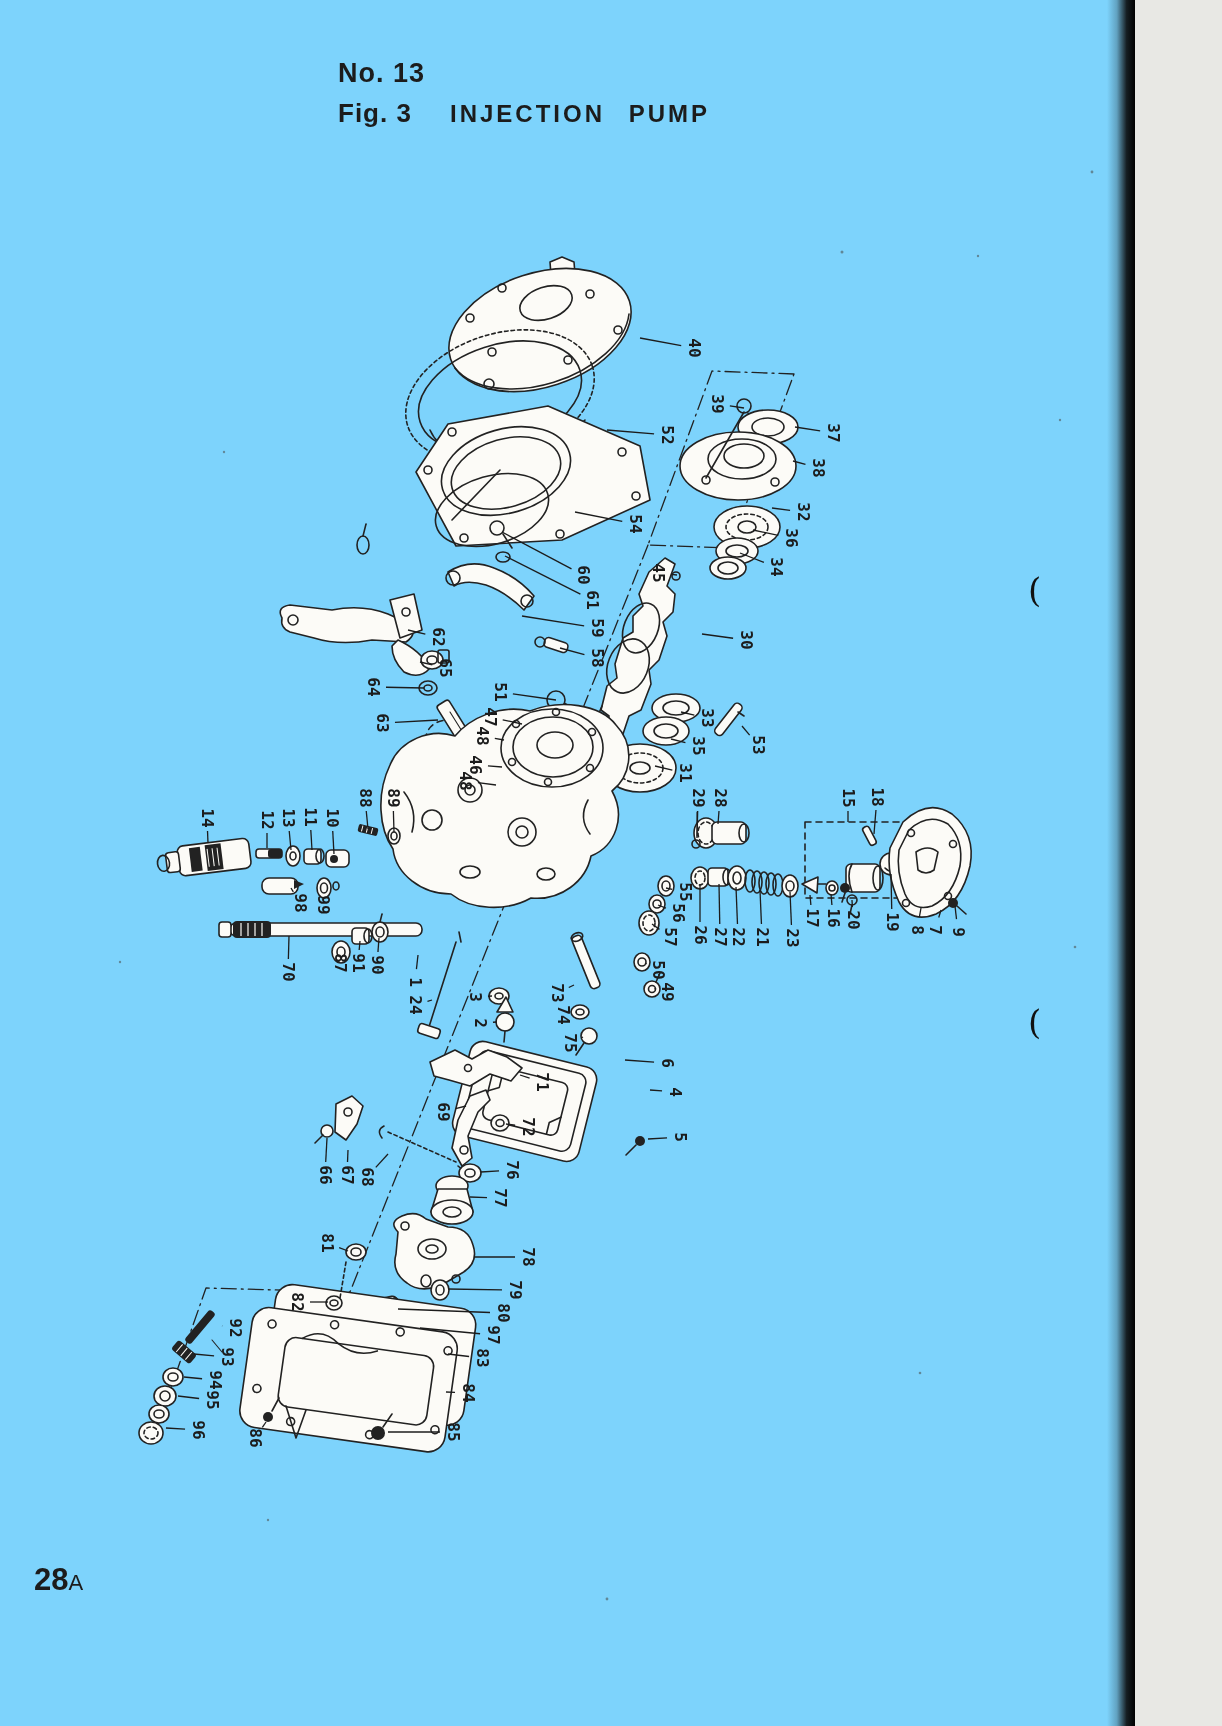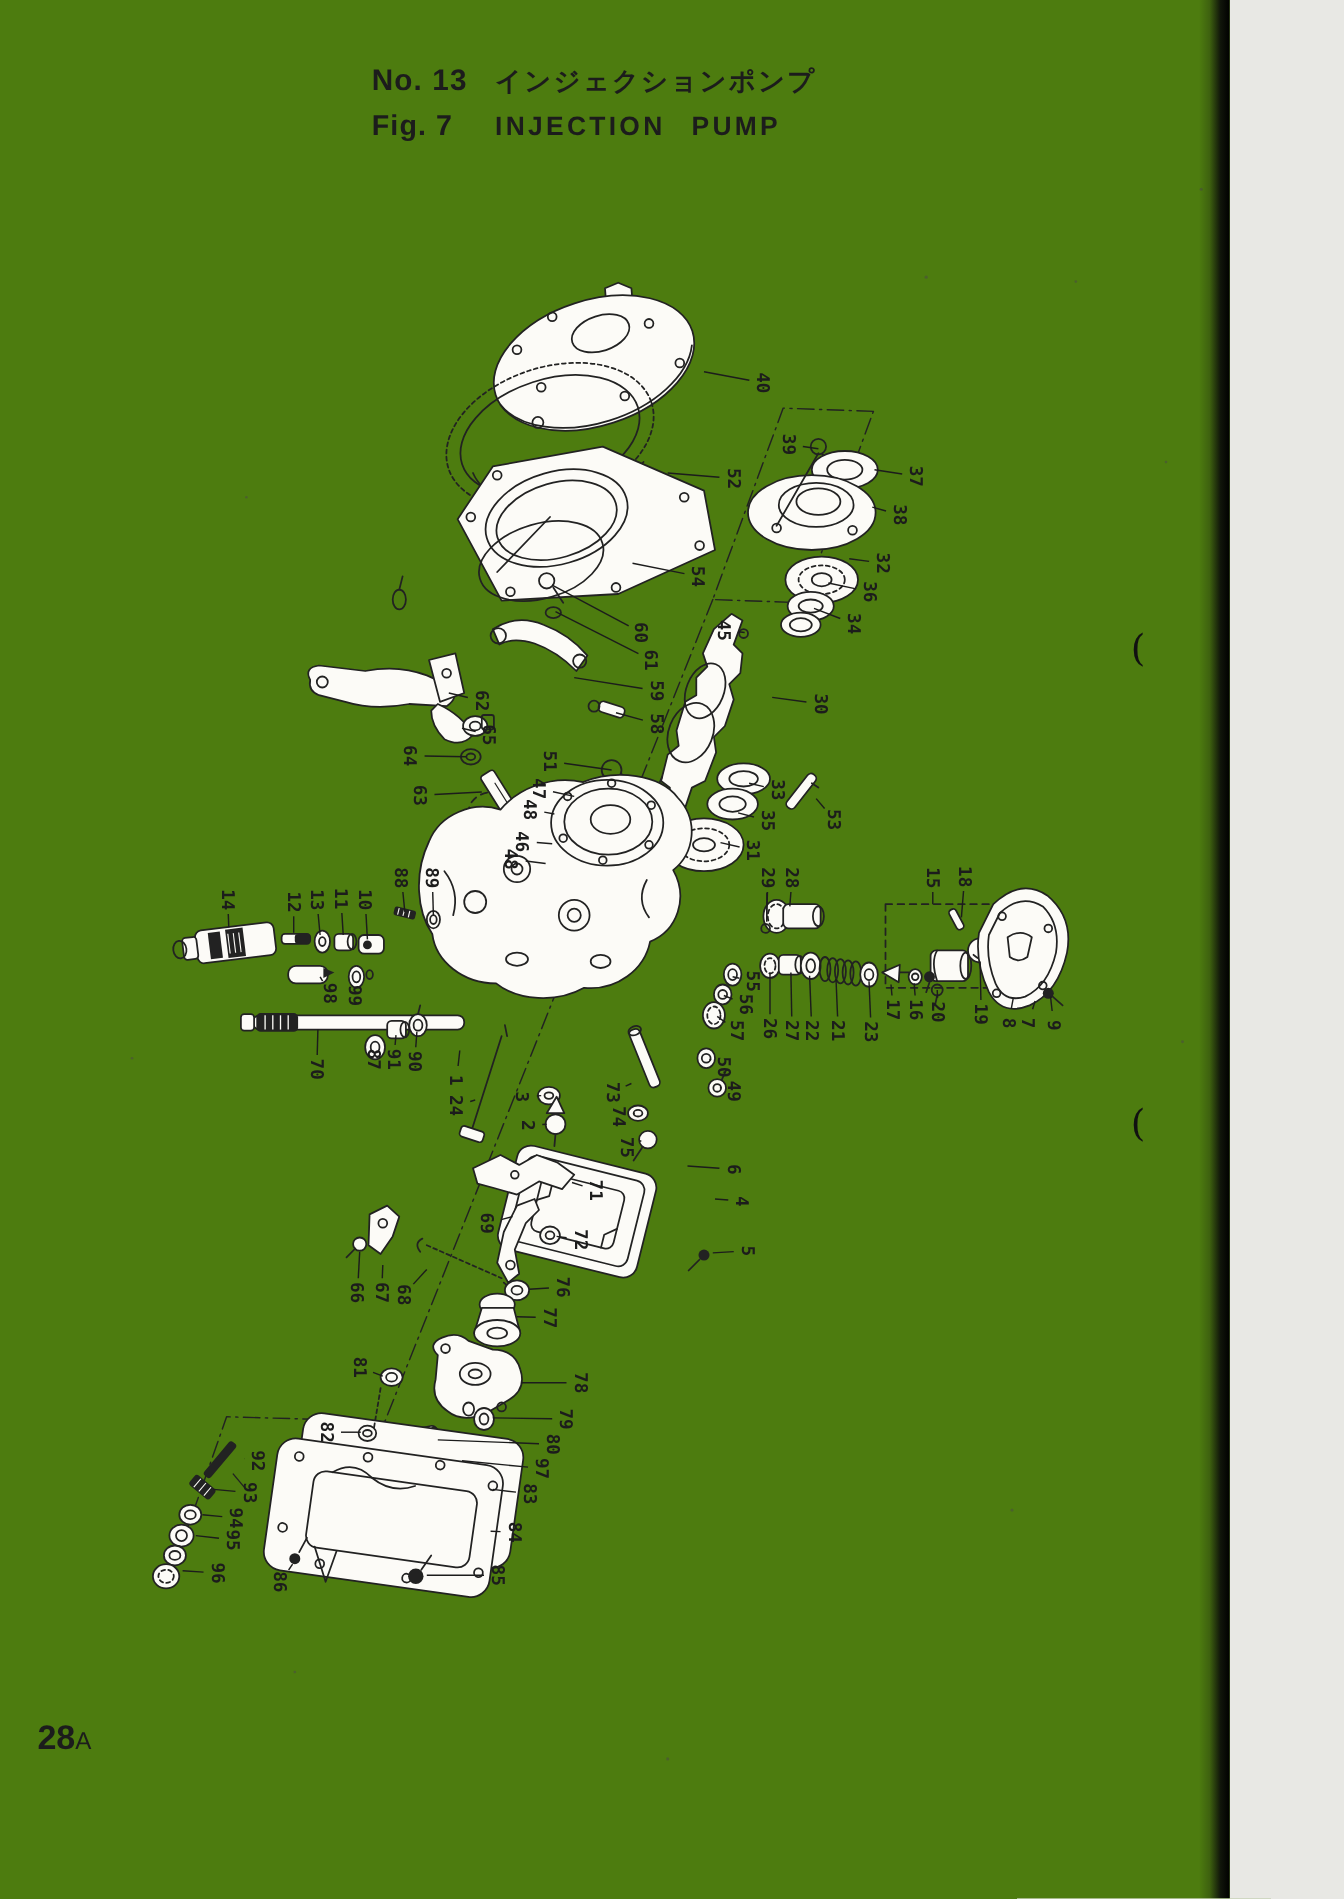--- a/index.html
+++ b/index.html
@@ -1,22 +1,23 @@
 <!DOCTYPE html>
 <html><head>
 <meta charset="utf-8">
 <style>
   html,body{margin:0;padding:0;background:#e8e8e4;}
   .page{
     position:relative;
     width:1118px;height:1726px;
-    background:#4d7c0f;
+    background:#7dd3fc;
     overflow:hidden;
     font-family:"Liberation Sans",sans-serif;
     color:#1c1c1c;
+    padding-left:17px;
   }
   
   .header{position:absolute;left:338px;top:58px;width:600px;}
   .hline{display:flex;align-items:baseline;white-space:nowrap;}
   .no-label{font-size:27px;font-weight:bold;letter-spacing:1px;width:112px;}
   .ja-title{font-size:24px;font-weight:bold;letter-spacing:2px;}
   .fig-label{font-size:26px;font-weight:bold;letter-spacing:1px;width:112px;}
   .en-title{font-size:24px;font-weight:bold;letter-spacing:3px;word-spacing:14px;}
   .hline+.hline{margin-top:9px;}
   
@@ -44,24 +45,23 @@
   .speck{fill:#4a4a46;}
 </style>
 </head>
 <body>
 
 <div class="page">
 
   <div class="header">
     <div class="hline">
       <span class="no-label">No. 13</span>
-      <span class="ja-title">インジェクションポンプ</span>
     </div>
     <div class="hline">
-      <span class="fig-label">Fig. 7</span>
+      <span class="fig-label">Fig. 3</span>
       <span class="en-title">INJECTION PUMP</span>
     </div>
   </div>
 
   <svg width="1222" height="1726" viewBox="0 0 1222 1726">
 
     <g>
       <path class="s chain" d="M 794 374 L 712 371 L 648 545 L 730 548 L 794 374"></path>
       <path class="s chain" d="M 648 545 L 350 1292 L 206 1288 L 152 1442"></path>
       <rect class="s dash" x="805" y="822" width="103" height="76"></rect>

